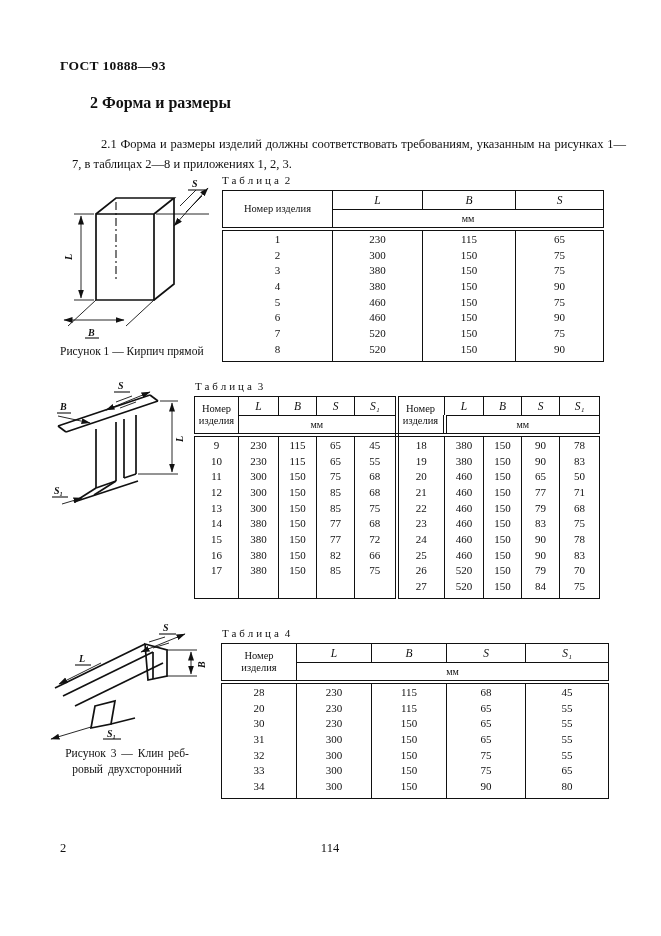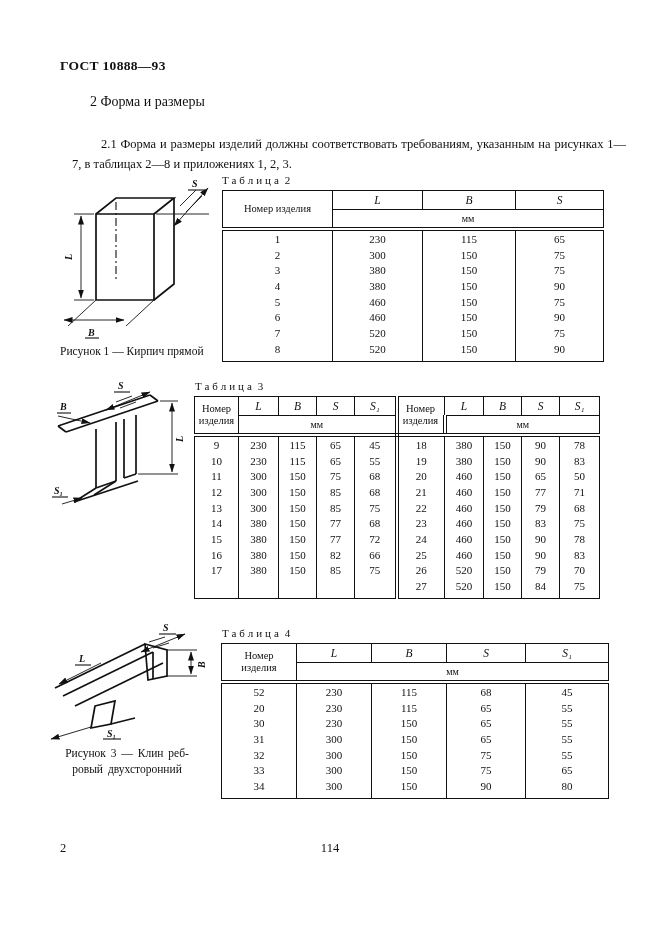--- a/index.html
+++ b/index.html
@@ -3,21 +3,21 @@
 <meta charset="utf-8">
 <style>
   html,body{margin:0;padding:0;background:#e8e8e8;}
   .page{
     position:relative;width:661px;height:936px;background:#ffffff;
     font-family:"Liberation Serif","DejaVu Serif",serif;color:#111;
     margin:0 auto;overflow:hidden;
   }
   .abs{position:absolute;}
   .doc-number{left:60px;top:58px;font-size:13.5px;font-weight:bold;letter-spacing:.3px;}
-  .section-heading{left:90px;top:94px;font-size:14px;font-weight:normal;}
+  .section-heading{left:90px;top:94px;font-size:16px;font-weight:bold;}
   .para{left:60px;top:122px;width:554px;font-size:12.5px;line-height:20px;
         text-align:justify;text-indent:29px;margin:12px;}
   .tbl-cap{font-size:11px;}
   .tbl-cap .sp{letter-spacing:3px;}
   .tbl-cap .num{margin-left:3px;}
 
   table.gt{border-collapse:collapse;position:absolute;table-layout:fixed;background:#fff;}
   table.gt{border:1.5px solid #111;}
   .gt th,.gt td{border-left:1px solid #111;border-right:1px solid #111;
     padding:0;text-align:center;vertical-align:middle;font-weight:normal;}
@@ -410,21 +410,21 @@
         <th class="letter">B</th>
         <th class="letter">S</th>
         <th class="letter">S₁</th>
       </tr>
       <tr class="unit-row">
         <th class="unit" colspan="4">мм</th>
       </tr>
     </thead>
     <tbody>
         <tr>
-          <td>52</td>
+          <td>28</td>
           <td>230</td>
           <td>115</td>
           <td>68</td>
           <td>45</td>
         </tr>
         <tr>
           <td>20</td>
           <td>230</td>
           <td>115</td>
           <td>65</td>

